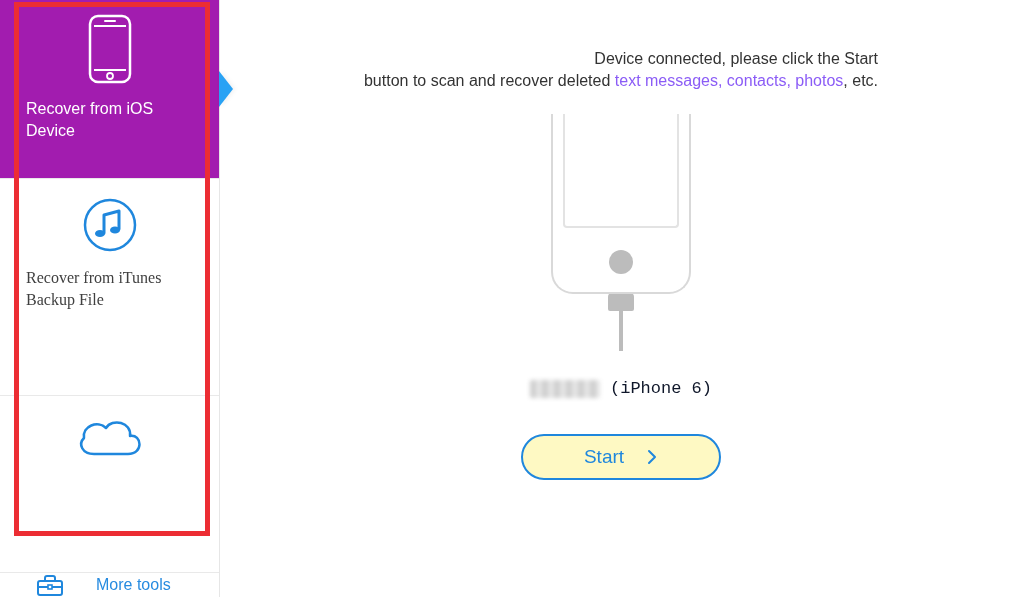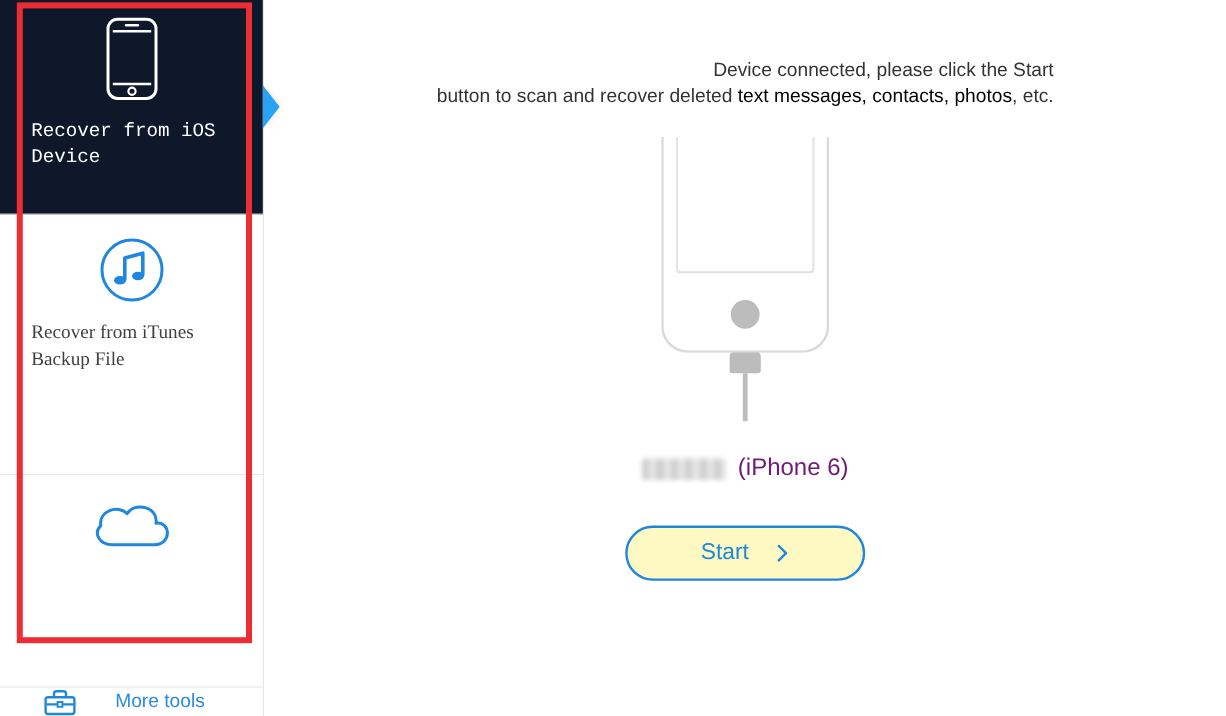--- a/index.html
+++ b/index.html
@@ -2,43 +2,43 @@
 <html><head>
 <meta charset="utf-8">
 <style>
   * { box-sizing: border-box; margin: 0; padding: 0; }
   html, body { width: 1022px; height: 597px; font-family: "Segoe UI", Arial, sans-serif; background: #fff; overflow: hidden; }
   .app { display: flex; width: 100%; height: 100%; }
   .sidebar { width: 220px; height: 100%; border-right: 1px solid #e6e6e6; position: relative; display: flex; flex-direction: column; }
   .highlight-frame { position: absolute; left: 14px; top: 2px; width: 196px; height: 534px; border: 5px solid #ec2d33; pointer-events: none; z-index: 10; }
   .sidebar-item { width: 100%; border-bottom: 1px solid #e9e9e9; padding: 18px 26px 24px 26px; display: flex; flex-direction: column; align-items: flex-start; cursor: pointer; position: relative; }
   .sidebar-item .icon-wrap { width: 100%; display: flex; justify-content: center; margin-bottom: 14px; }
-  .sidebar-item.active { background: #0f172a; color: #fff; font-family: Liberation Mono, monospace; }
+  .sidebar-item.active { background: #a21caf; color: #fff; }
   .sidebar-item.active .pointer { position: absolute; right: -14px; top: 50%; transform: translateY(-50%); width: 0; height: 0; border-top: 18px solid transparent; border-bottom: 18px solid transparent; border-left: 14px solid #29a2f4; z-index: 20; filter: drop-shadow(2px 0 2px rgba(0,0,0,0.06)); }
   .sidebar-item .label { font-size: 16px; line-height: 22px; color: #404040; }
   .sidebar-item.active .label { color: #fff; }
   .sidebar-item.s1 { height: 180px; padding-top: 14px; }
   .sidebar-item.s2 { height: 218px; font-family: Liberation Serif, serif; }
   .sidebar-item.s3 { height: 178px; }
   .more-tools { flex: 1; display: flex; align-items: center; padding-left: 36px; gap: 32px; cursor: pointer; }
   .more-tools .lbl { color: #278be0; font-size: 16px; }
 
   .main { flex: 1; height: 100%; position: relative; display: flex; flex-direction: column; align-items: center; }
   .instructions { margin-top: 48px; text-align: right; font-size: 16px; color: #333; line-height: 22px; }
-  .instructions .link { color: #000000; }
+  .instructions .link { color: #8b5cf6; }
   .device-vis { margin-top: 22px; display: flex; flex-direction: column; align-items: center; }
   .phone { width: 140px; height: 180px; border: 2px solid #d9d9d9; border-top: none; border-radius: 0 0 22px 22px; background: #fff; position: relative; }
   .phone .screen-bottom { position: absolute; top: 0; left: 10px; right: 10px; height: 114px; border-bottom: 2px solid #e3e3e3; border-left: 2px solid #e3e3e3; border-right: 2px solid #e3e3e3; border-radius: 0 0 4px 4px; }
   .phone .home-btn { position: absolute; bottom: 18px; left: 50%; transform: translateX(-50%); width: 24px; height: 24px; border-radius: 50%; background: #bcbcbc; }
   .cable-plug { width: 26px; height: 18px; background: #bcbcbc; border-radius: 4px 4px 2px 2px; margin-top: -1px; }
   .cable-wire { width: 4px; height: 40px; background: #bcbcbc; }
 
   .device-name-row { margin-top: 28px; display: flex; align-items: center; gap: 10px; }
   .blur-name { width: 70px; height: 18px; background: repeating-linear-gradient(90deg,#cfcfcf 0 6px,#e5e5e5 6px 12px); filter: blur(2px); border-radius: 2px; }
-  .device-model { color: #701a75; font-size: 20px; }
+  .device-model { color: #0f172a; font-size: 17px; font-family: Liberation Mono, monospace; }
 
   .start-btn { margin-top: 36px; width: 200px; height: 46px; border: 2px solid #1f87dd; border-radius: 23px; background: #fef9c3; color: #1f87dd; font-size: 19px; display: flex; align-items: center; justify-content: center; gap: 22px; cursor: pointer; }
   .start-btn .chev { font-size: 18px; color: #1f87dd; }
 
   svg { display: block; }
 </style>
 </head>
 <body>
 
 <div class="app">

